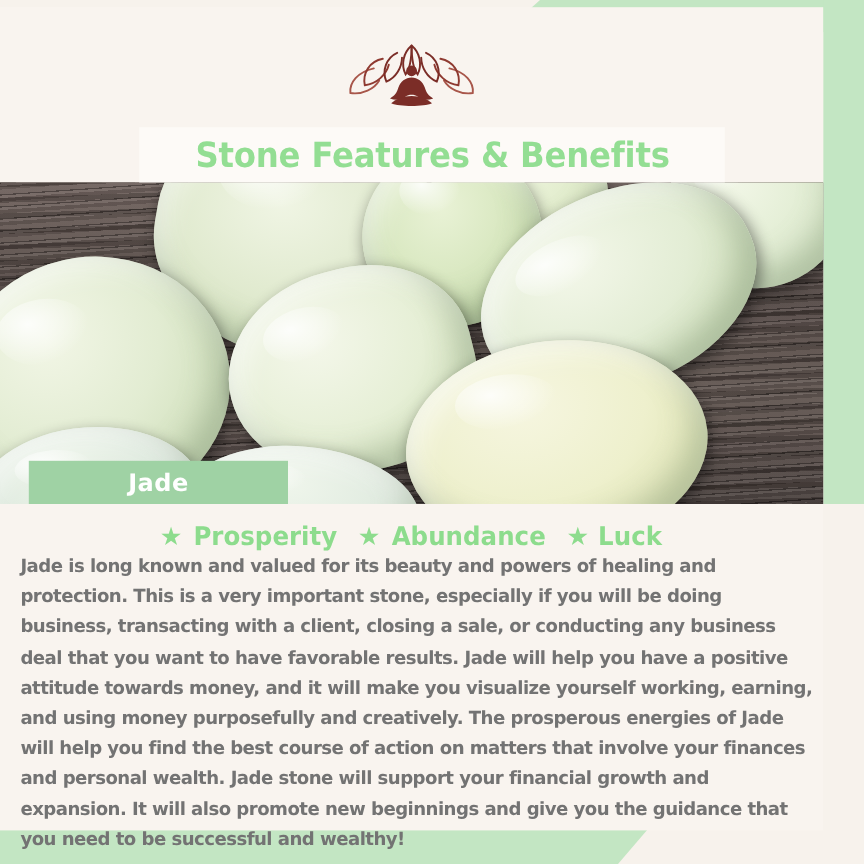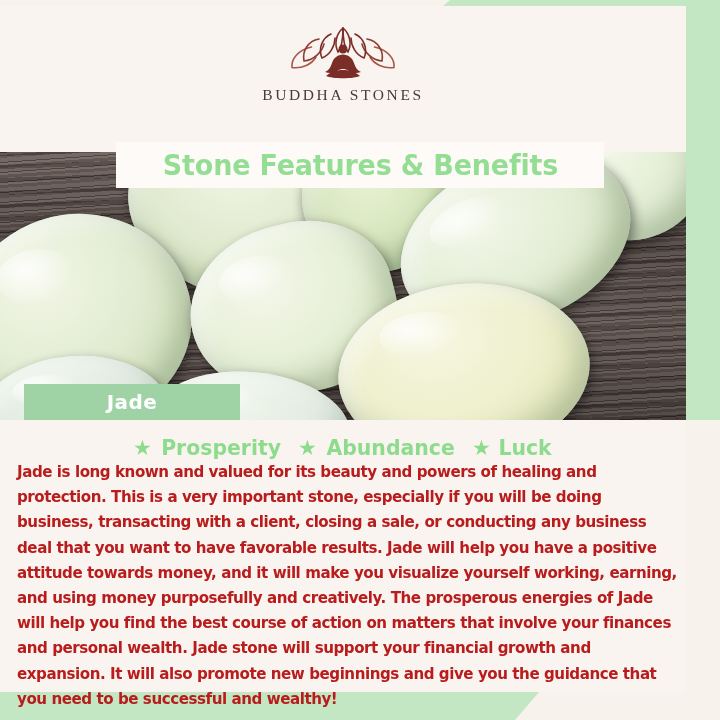--- a/index.html
+++ b/index.html
@@ -56,21 +56,21 @@
     letter-spacing:2.6px;
     color:#4a3b35;
     font-weight:400;
   }
 
   
   .title-banner {
     position:absolute; z-index:4;
     top:106px; left:116px; width:488px; height:46px;
     background:#fdfaf7;
-    display:flex; align-items:center; justify-content:center;margin-top:36px;
+    display:flex; align-items:center; justify-content:center;
   }
   .title-text {
     font-family:"DejaVu Sans", sans-serif;
     font-weight:700;
     font-size:29px;
     color:#93de93;
     letter-spacing:-0.2px;
     transform: scaleX(0.93);
     white-space:nowrap;
   }
@@ -168,21 +168,21 @@
   }
 
   
   .body-text {
     position:absolute; z-index:4;
     top:460px; left:17px; right:40px;
     font-family:"DejaVu Sans", sans-serif;
     font-weight:700;
     font-size:15.1px;
     line-height:25.2px;
-    color:#b91c1c;
+    color:#737373;
     letter-spacing:-0.45px;
     transform-origin: left top;
     text-align:left;
   }
 </style>
 </head>
 <body>
 
 <div class="deco deco-top"></div>
 <div class="deco deco-right"></div>
@@ -215,21 +215,20 @@
 
         <circle cx="120" cy="56" r="9"></circle>
 
         <path d="M120 67 C110 67 101 74 98 84 C95 93 92 98 84 102 C94 106 104 104 110 99
                  C113 97 116 96 120 96 C124 96 127 97 130 99 C136 104 146 106 156 102
                  C148 98 145 93 142 84 C139 74 130 67 120 67 Z"></path>
         <path d="M120 98 C106 98 94 103 86 110 C100 116 140 116 154 110 C146 103 134 98 120 98 Z"></path>
       </g>
     </svg>
   </span>
-  <div class="logo-text">BUDDHA STONES</div>
 </div>
 
 <div class="title-banner">
   <div class="title-text">Stone Features &amp; Benefits</div>
 </div>
 
 <div class="photo">
   <div class="wood"></div>
   <div class="stone s2"></div>
   <div class="stone s7"></div>

